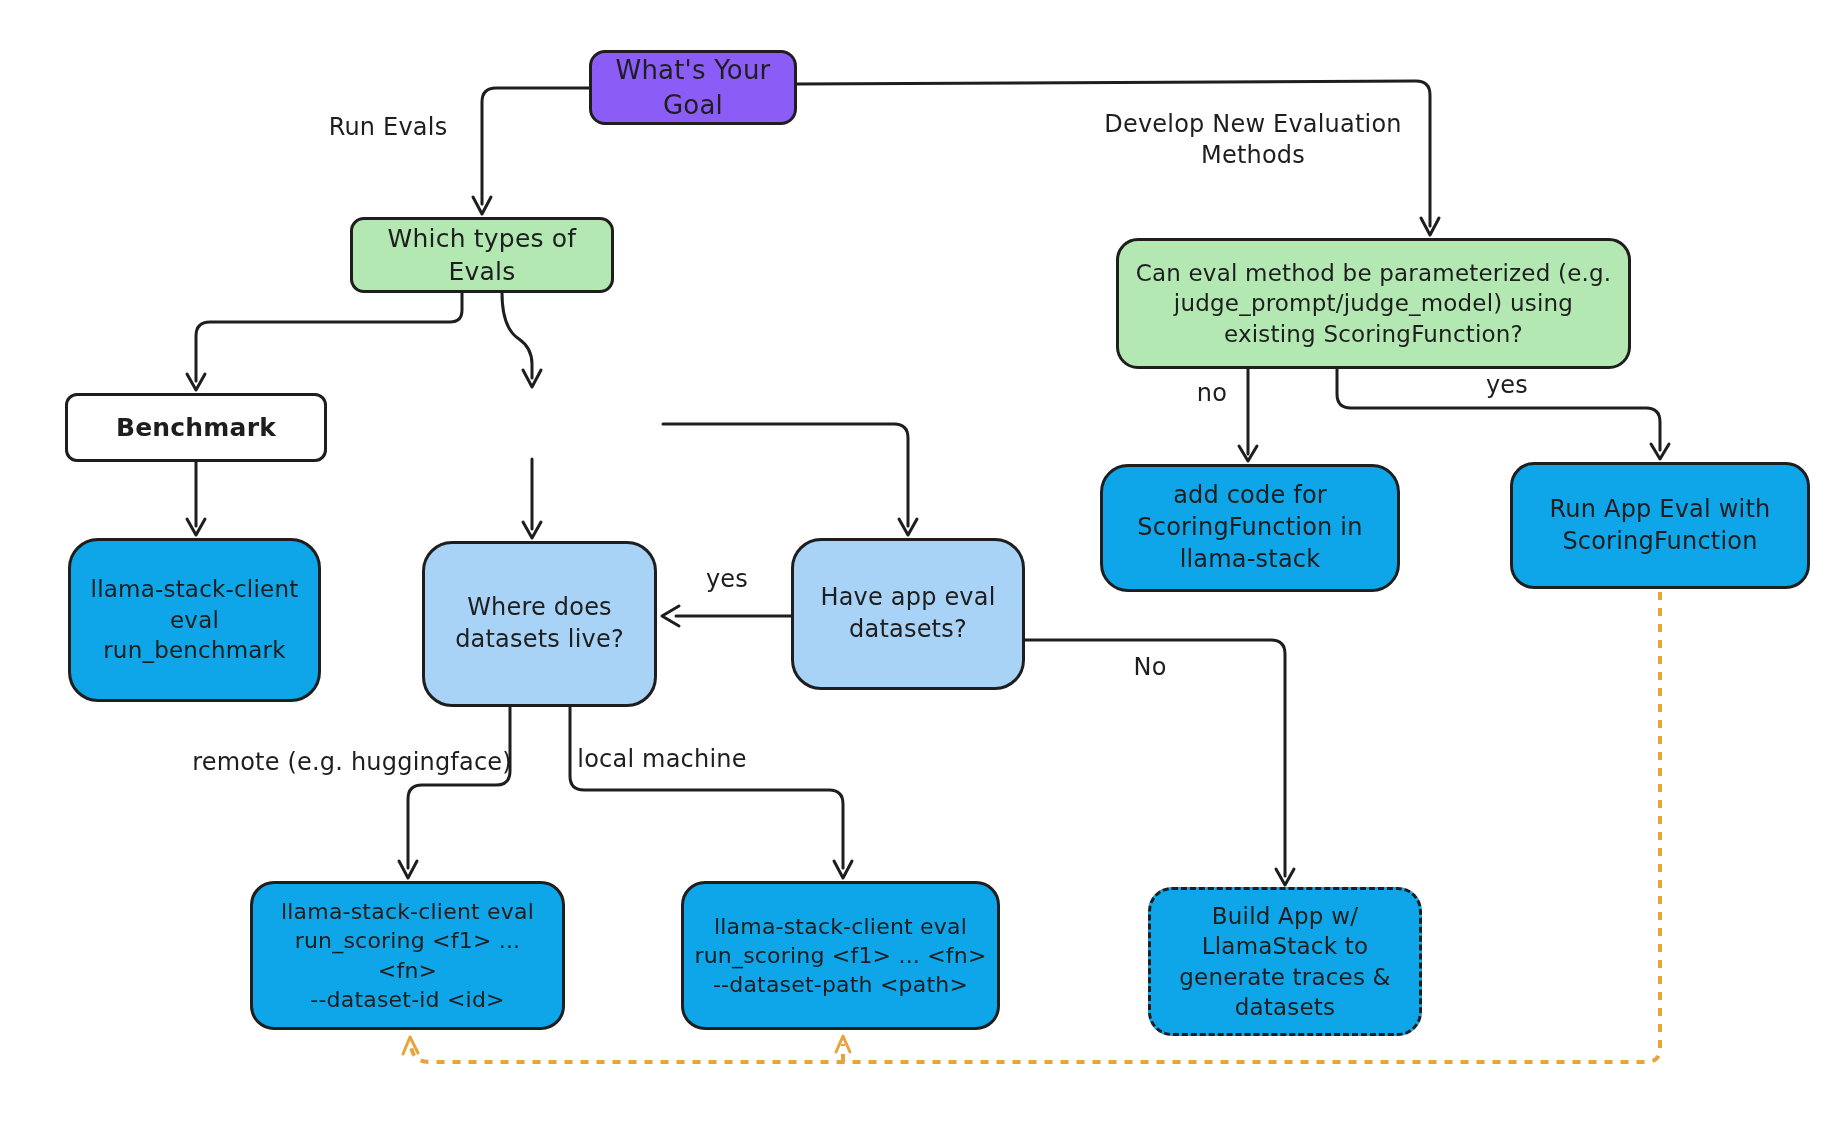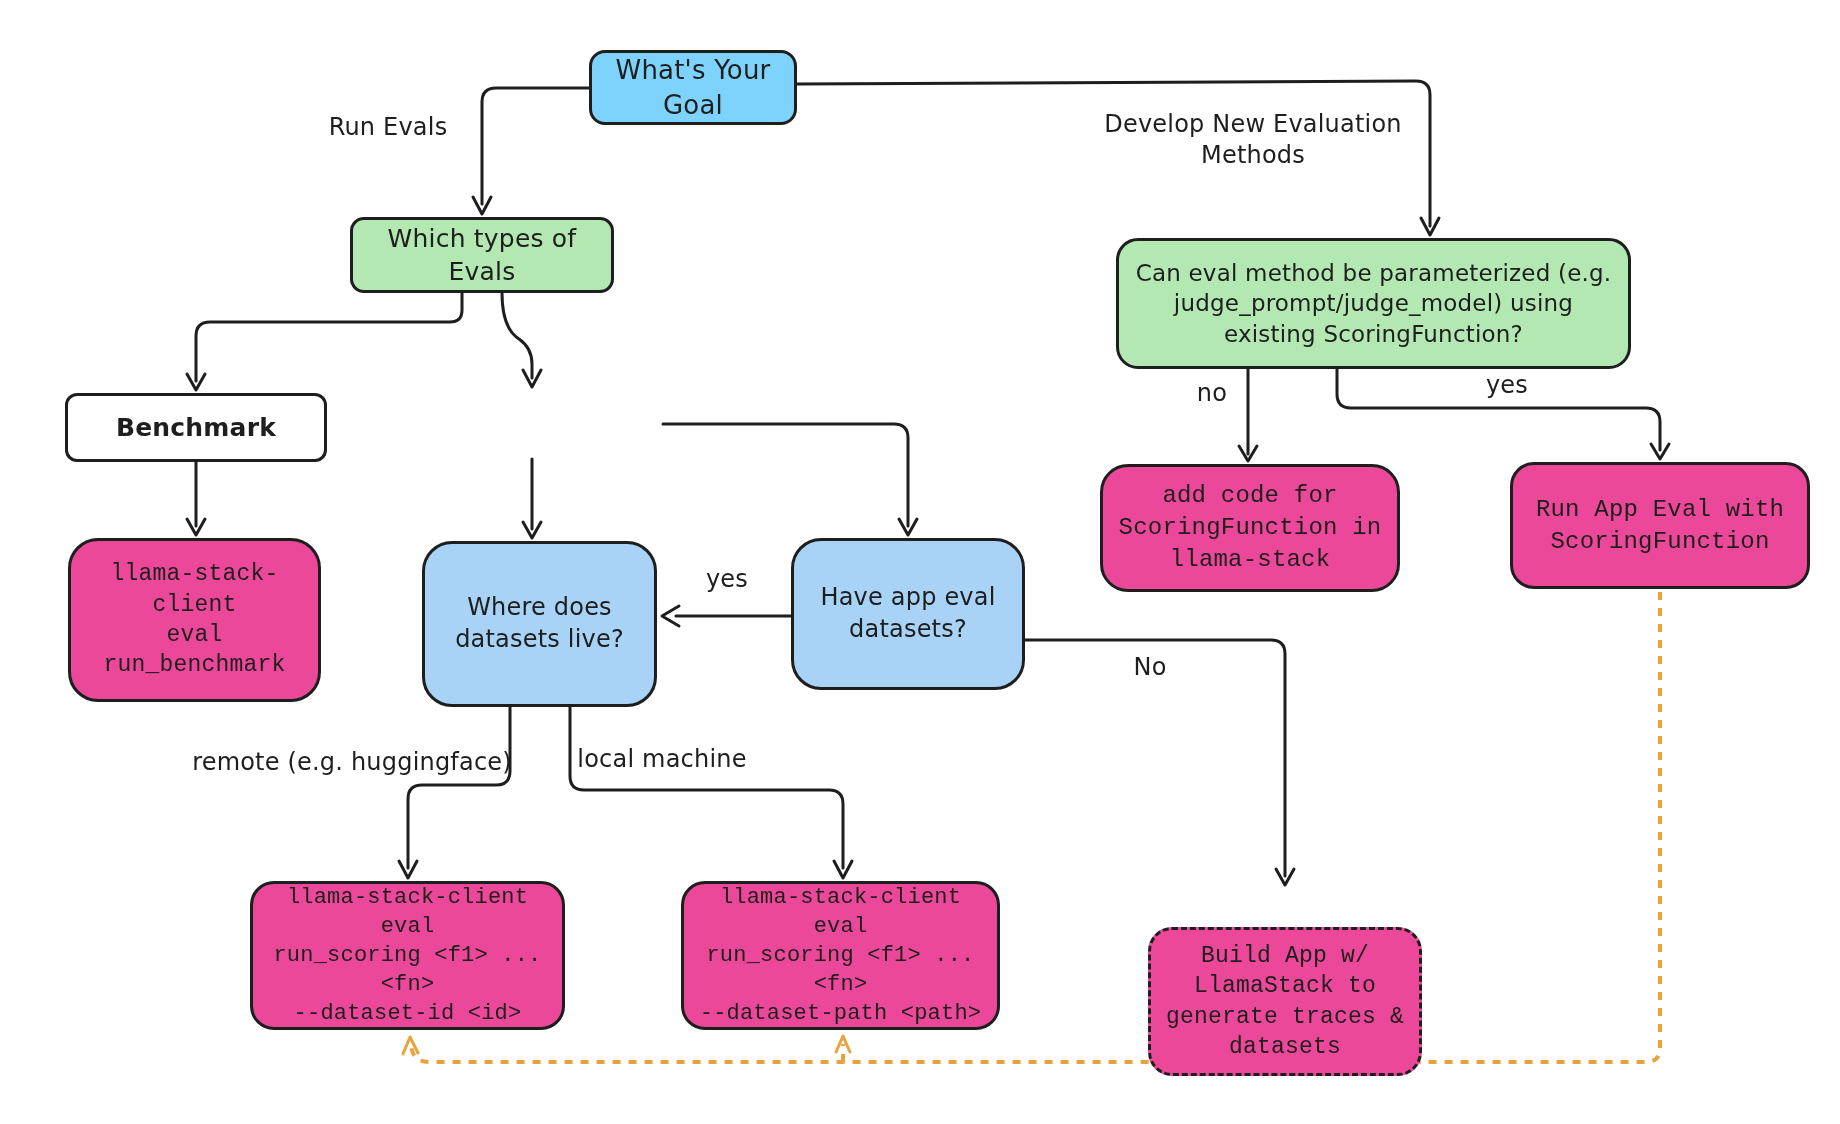--- a/index.html
+++ b/index.html
@@ -7,26 +7,26 @@
   .canvas{position:relative;width:1840px;height:1124px;background:#ffffff;overflow:hidden;}
   svg.wires{position:absolute;left:0;top:0;pointer-events:none;}
   .node{
     position:absolute;box-sizing:border-box;
     border:3px solid #1e1e1e;border-radius:18px;
     display:flex;align-items:center;justify-content:center;
     text-align:center;white-space:pre-line;
     font-size:25px;line-height:1.32;font-weight:500;
     padding:6px 10px;letter-spacing:.2px;
   }
-  .pink{background:#7dd3fc;}
+  .pink{background:#8b5cf6;}
   .green{background:#b3e8b3;}
   .blue{background:#a8d3f6;}
-  .yellow{background:#ec4899;font-family:Liberation Mono, monospace;}
+  .yellow{background:#0ea5e9;}
   .white{background:#ffffff;}
-  .dashed{border-style:dashed;margin-top:40px;}
+  .dashed{border-style:dashed;}
   .edge-label{
     position:absolute;transform:translate(-50%,-50%);
     font-size:24px;font-weight:500;white-space:nowrap;
     text-align:center;letter-spacing:.2px;line-height:1.3;
   }
   .edge-label.multi{white-space:pre-line;}
 </style>
 </head>
 <body>
 

